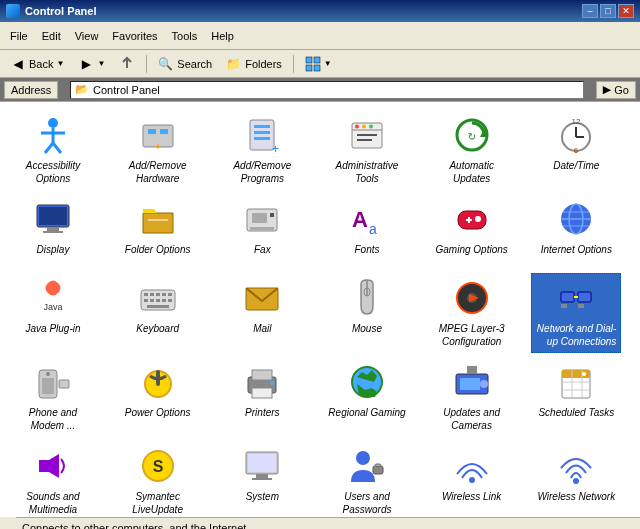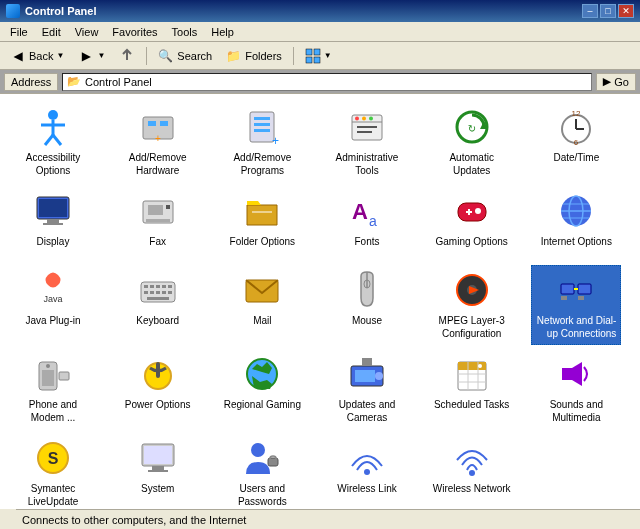--- a/index.html
+++ b/index.html
@@ -52,21 +52,21 @@
       align-items: center;
       justify-content: center;
       line-height: 1;
     }
     .title-btn.close { background: #c0392b; }
 
     
     .menu-bar {
       background: #ECE9D8;
       border-bottom: 1px solid #ACA899;
-      height: 20px;
+      height: 28px;
       display: flex;
       align-items: center;
       padding: 0 4px;
       gap: 2px;
     }
     .menu-item {
       padding: 2px 6px;
       cursor: pointer;
       font-size: 11px;
       color: #000;
@@ -98,27 +98,27 @@
       width: 16px;
       height: 16px;
       display: inline-flex;
       align-items: center;
       justify-content: center;
       font-size: 12px;
     }
 
     
     .address-bar {
-      background: #a3a3a3;
+      background: #737373;
       border-bottom: 1px solid #ACA899;
       height: 24px;
       display: flex;
       align-items: center;
       padding: 2px 4px;
-      gap: 4px;
+      gap: 12px;
     }
     .address-label {
       font-size: 11px;
       padding: 2px 6px;
       background: #ECE9D8;
       border: 1px solid #ACA899;
       height: 18px;
       display: flex;
       align-items: center;
     }
@@ -187,20 +187,21 @@
       margin-bottom: 4px;
       display: flex;
       align-items: center;
       justify-content: flex-start;
     }
     .cp-item-label {
       font-size: 10px;
       line-height: 1.3;
       word-wrap: break-word;
       max-width: 80px;
+      font-style: italic;
     }
 
     
     .status-bar {
       height: 20px;
       background: #ECE9D8;
       border-top: 1px solid #ACA899;
       display: flex;
       align-items: center;
       padding: 0 6px;
@@ -369,37 +370,37 @@
             <rect x="6" y="8" width="28" height="18" fill="#1a3a8a"></rect>
             <rect x="14" y="28" width="12" height="4" fill="#888"></rect>
             <rect x="10" y="32" width="20" height="2" fill="#888"></rect>
           </svg>
         </div>
         <span class="cp-item-label">Display</span>
       </div>
       <div class="cp-item">
         <div class="cp-item-icon">
           <svg width="40" height="40" viewBox="0 0 40 40">
+            <path d="M5 14 L5 34 L35 34 L35 14 Z" fill="#DAA520" stroke="#996600" stroke-width="1"></path>
+            <path d="M5 14 L5 10 L16 10 L19 14 Z" fill="#FFD700"></path>
+            <rect x="10" y="20" width="20" height="2" fill="#fff" opacity="0.5"></rect>
+          </svg>
+        </div>
+        <span class="cp-item-label">Folder Options</span>
+      </div>
+      <div class="cp-item">
+        <div class="cp-item-icon">
+          <svg width="40" height="40" viewBox="0 0 40 40">
             <rect x="5" y="10" width="30" height="22" rx="2" fill="#ddd" stroke="#888" stroke-width="1"></rect>
             <rect x="10" y="14" width="15" height="10" fill="#aaa"></rect>
             <rect x="28" y="14" width="4" height="4" fill="#555"></rect>
             <rect x="8" y="28" width="24" height="3" fill="#aaa"></rect>
           </svg>
         </div>
         <span class="cp-item-label">Fax</span>
-      </div>
-      <div class="cp-item">
-        <div class="cp-item-icon">
-          <svg width="40" height="40" viewBox="0 0 40 40">
-            <path d="M5 14 L5 34 L35 34 L35 14 Z" fill="#DAA520" stroke="#996600" stroke-width="1"></path>
-            <path d="M5 14 L5 10 L16 10 L19 14 Z" fill="#FFD700"></path>
-            <rect x="10" y="20" width="20" height="2" fill="#fff" opacity="0.5"></rect>
-          </svg>
-        </div>
-        <span class="cp-item-label">Folder Options</span>
       </div>
       <div class="cp-item">
         <div class="cp-item-icon">
           <svg width="40" height="40" viewBox="0 0 40 40">
             <text x="5" y="28" font-size="22" fill="#8B008B" font-weight="bold">A</text>
             <text x="22" y="35" font-size="14" fill="#4169E1">a</text>
           </svg>
         </div>
         <span class="cp-item-label">Fonts</span>
       </div>
@@ -513,20 +514,31 @@
             <circle cx="20" cy="22" r="13" fill="#FFD700" stroke="#DAA520" stroke-width="2"></circle>
             <rect x="18" y="8" width="4" height="16" rx="2" fill="#555"></rect>
             <path d="M12 14 A13 13 0 0 0 28 14" stroke="#555" stroke-width="3" fill="none"></path>
           </svg>
         </div>
         <span class="cp-item-label">Power Options</span>
       </div>
       <div class="cp-item">
         <div class="cp-item-icon">
           <svg width="40" height="40" viewBox="0 0 40 40">
+            <rect x="6" y="15" width="28" height="16" rx="2" fill="#888" stroke="#555" stroke-width="1"></rect>
+            <rect x="10" y="8" width="20" height="10" fill="#ccc" stroke="#888" stroke-width="1"></rect>
+            <rect x="10" y="26" width="20" height="10" fill="#eee" stroke="#888" stroke-width="1"></rect>
+            <circle cx="30" cy="21" r="2" fill="#4af"></circle>
+          </svg>
+        </div>
+        <span class="cp-item-label">Printers</span>
+      </div>
+      <div class="cp-item">
+        <div class="cp-item-icon">
+          <svg width="40" height="40" viewBox="0 0 40 40">
             <circle cx="20" cy="20" r="15" fill="#4af" stroke="#228B22" stroke-width="2"></circle>
             <path d="M10 15 L15 10 L20 13 L25 8 L30 14 L27 20 L20 18 Z" fill="#228B22"></path>
             <path d="M10 22 L18 28 L25 26 L30 30 L28 35 L12 34 Z" fill="#228B22"></path>
           </svg>
         </div>
         <span class="cp-item-label">Regional Gaming</span>
       </div>
       <div class="cp-item">
         <div class="cp-item-icon">
           <svg width="40" height="40" viewBox="0 0 40 40">

